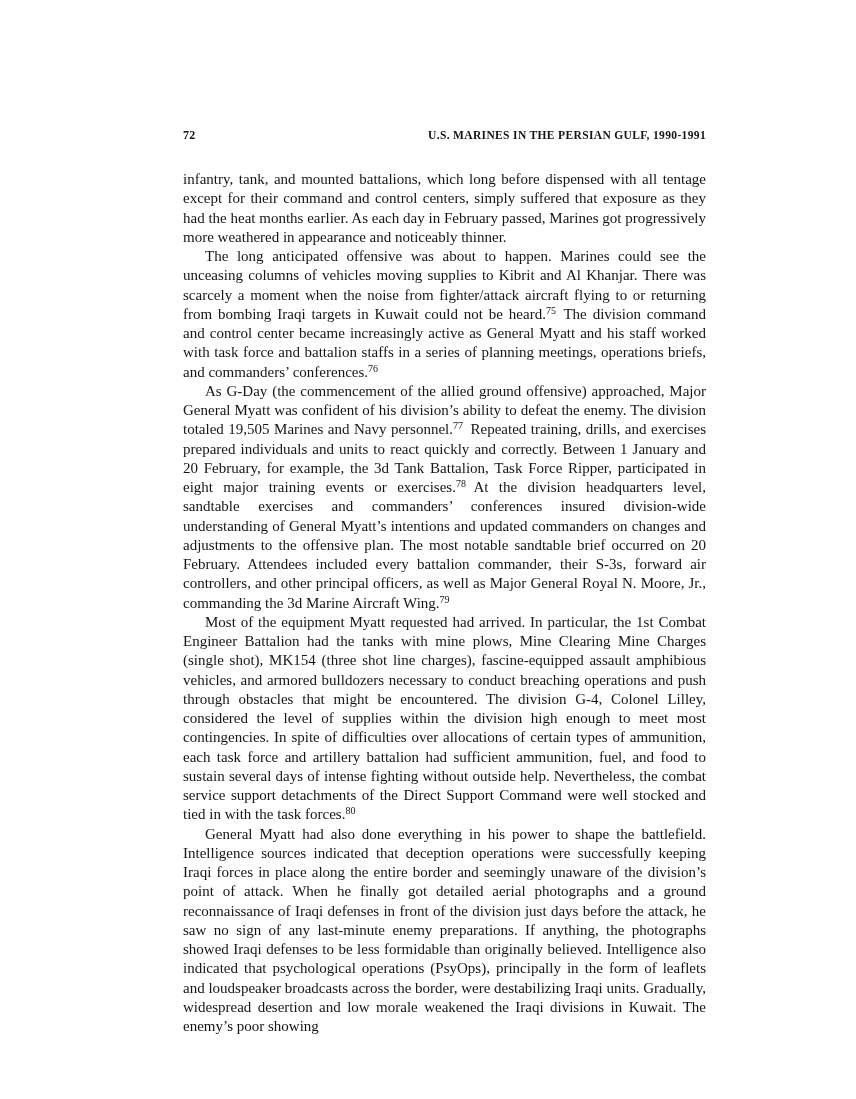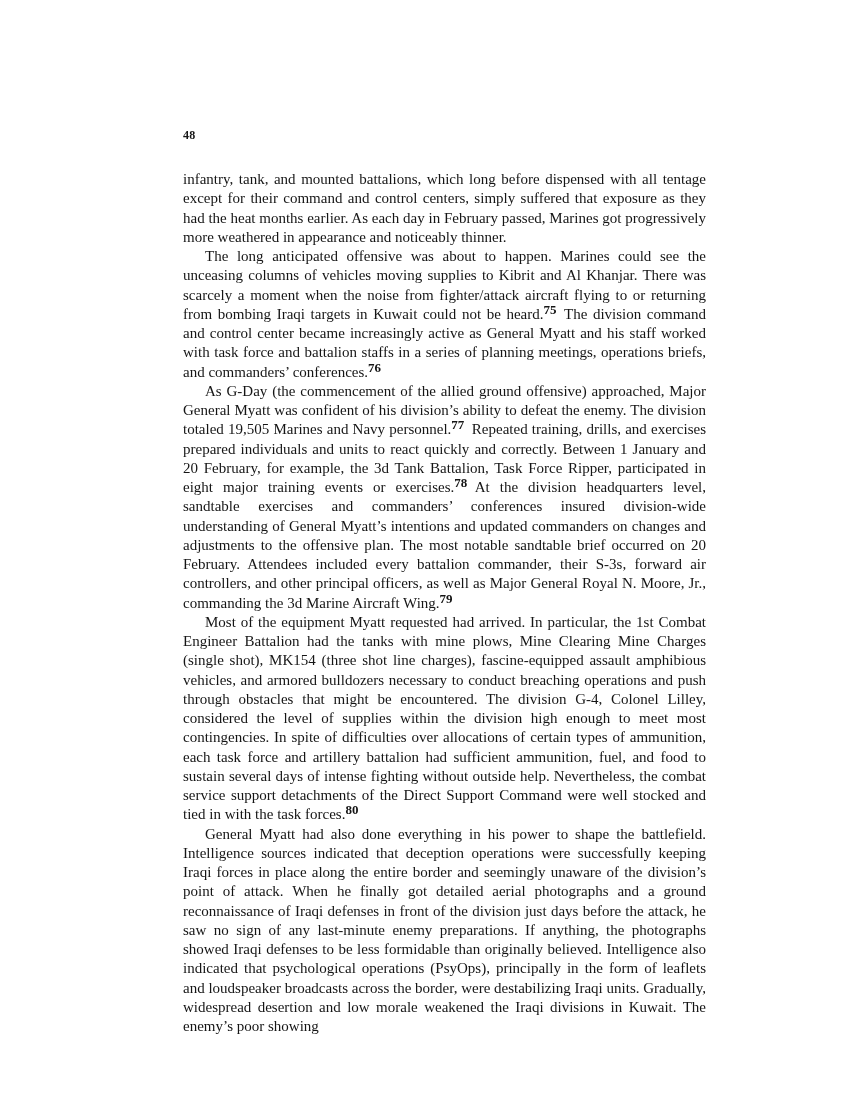--- a/index.html
+++ b/index.html
@@ -39,35 +39,35 @@
     margin-top: 28px;
   }
   .para {
     margin: 0;
     padding: 0;
   }
   .para.indent {
     text-indent: 22px;
   }
   sup.fnref {
-    font-size: 13px;
+    font-size: 10px;
     line-height: 0;
     vertical-align: baseline;
     position: relative;
     top: -5px;
     letter-spacing: 0;
-    font-weight: bold;
   }
 </style>
 </head>
 <body>
 
 <div class="page">
   <div class="running-head">
-    <span class="folio">48</span>
+    <span class="folio">72</span>
+    <span class="title">U.S. MARINES IN THE PERSIAN GULF, 1990-1991</span>
   </div>
   <div class="page-body">
       <p class="para"><span>infantry, tank, and mounted battalions, which long before dispensed with all tentage except for their command and control centers, simply suffered that exposure as they had the heat months earlier. As each day in February passed, Marines got progressively more weathered in appearance and noticeably thinner.</span></p>
       <p class="para indent"><span>The long anticipated offensive was about to happen. Marines could see the unceasing columns of vehicles moving supplies to Kibrit and Al Khanjar. There was scarcely a moment when the noise from fighter/attack aircraft flying to or returning from bombing Iraqi targets in Kuwait could not be heard.</span><sup class="fnref">75</sup><span> The division command and control center became increasingly active as General Myatt and his staff worked with task force and battalion staffs in a series of planning meetings, operations briefs, and commanders’ conferences.</span><sup class="fnref">76</sup></p>
       <p class="para indent"><span>As G-Day (the commencement of the allied ground offensive) approached, Major General Myatt was confident of his division’s ability to defeat the enemy. The division totaled 19,505 Marines and Navy personnel.</span><sup class="fnref">77</sup><span> Repeated training, drills, and exercises prepared individuals and units to react quickly and correctly. Between 1 January and 20 February, for example, the 3d Tank Battalion, Task Force Ripper, participated in eight major training events or exercises.</span><sup class="fnref">78</sup><span> At the division headquarters level, sandtable exercises and commanders’ conferences insured division-wide understanding of General Myatt’s intentions and updated commanders on changes and adjustments to the offensive plan. The most notable sandtable brief occurred on 20 February. Attendees included every battalion commander, their S-3s, forward air controllers, and other principal officers, as well as Major General Royal N. Moore, Jr., commanding the 3d Marine Aircraft Wing.</span><sup class="fnref">79</sup></p>
       <p class="para indent"><span>Most of the equipment Myatt requested had arrived. In particular, the 1st Combat Engineer Battalion had the tanks with mine plows, Mine Clearing Mine Charges (single shot), MK154 (three shot line charges), fascine-equipped assault amphibious vehicles, and armored bulldozers necessary to conduct breaching operations and push through obstacles that might be encountered. The division G-4, Colonel Lilley, considered the level of supplies within the division high enough to meet most contingencies. In spite of difficulties over allocations of certain types of ammunition, each task force and artillery battalion had sufficient ammunition, fuel, and food to sustain several days of intense fighting without outside help. Nevertheless, the combat service support detachments of the Direct Support Command were well stocked and tied in with the task forces.</span><sup class="fnref">80</sup></p>
       <p class="para indent"><span>General Myatt had also done everything in his power to shape the battlefield. Intelligence sources indicated that deception operations were successfully keeping Iraqi forces in place along the entire border and seemingly unaware of the division’s point of attack. When he finally got detailed aerial photographs and a ground reconnaissance of Iraqi defenses in front of the division just days before the attack, he saw no sign of any last-minute enemy preparations. If anything, the photographs showed Iraqi defenses to be less formidable than originally believed. Intelligence also indicated that psychological operations (PsyOps), principally in the form of leaflets and loudspeaker broadcasts across the border, were destabilizing Iraqi units. Gradually, widespread desertion and low morale weakened the Iraqi divisions in Kuwait. The enemy’s poor showing</span></p>
     </div>
 </div>
 

